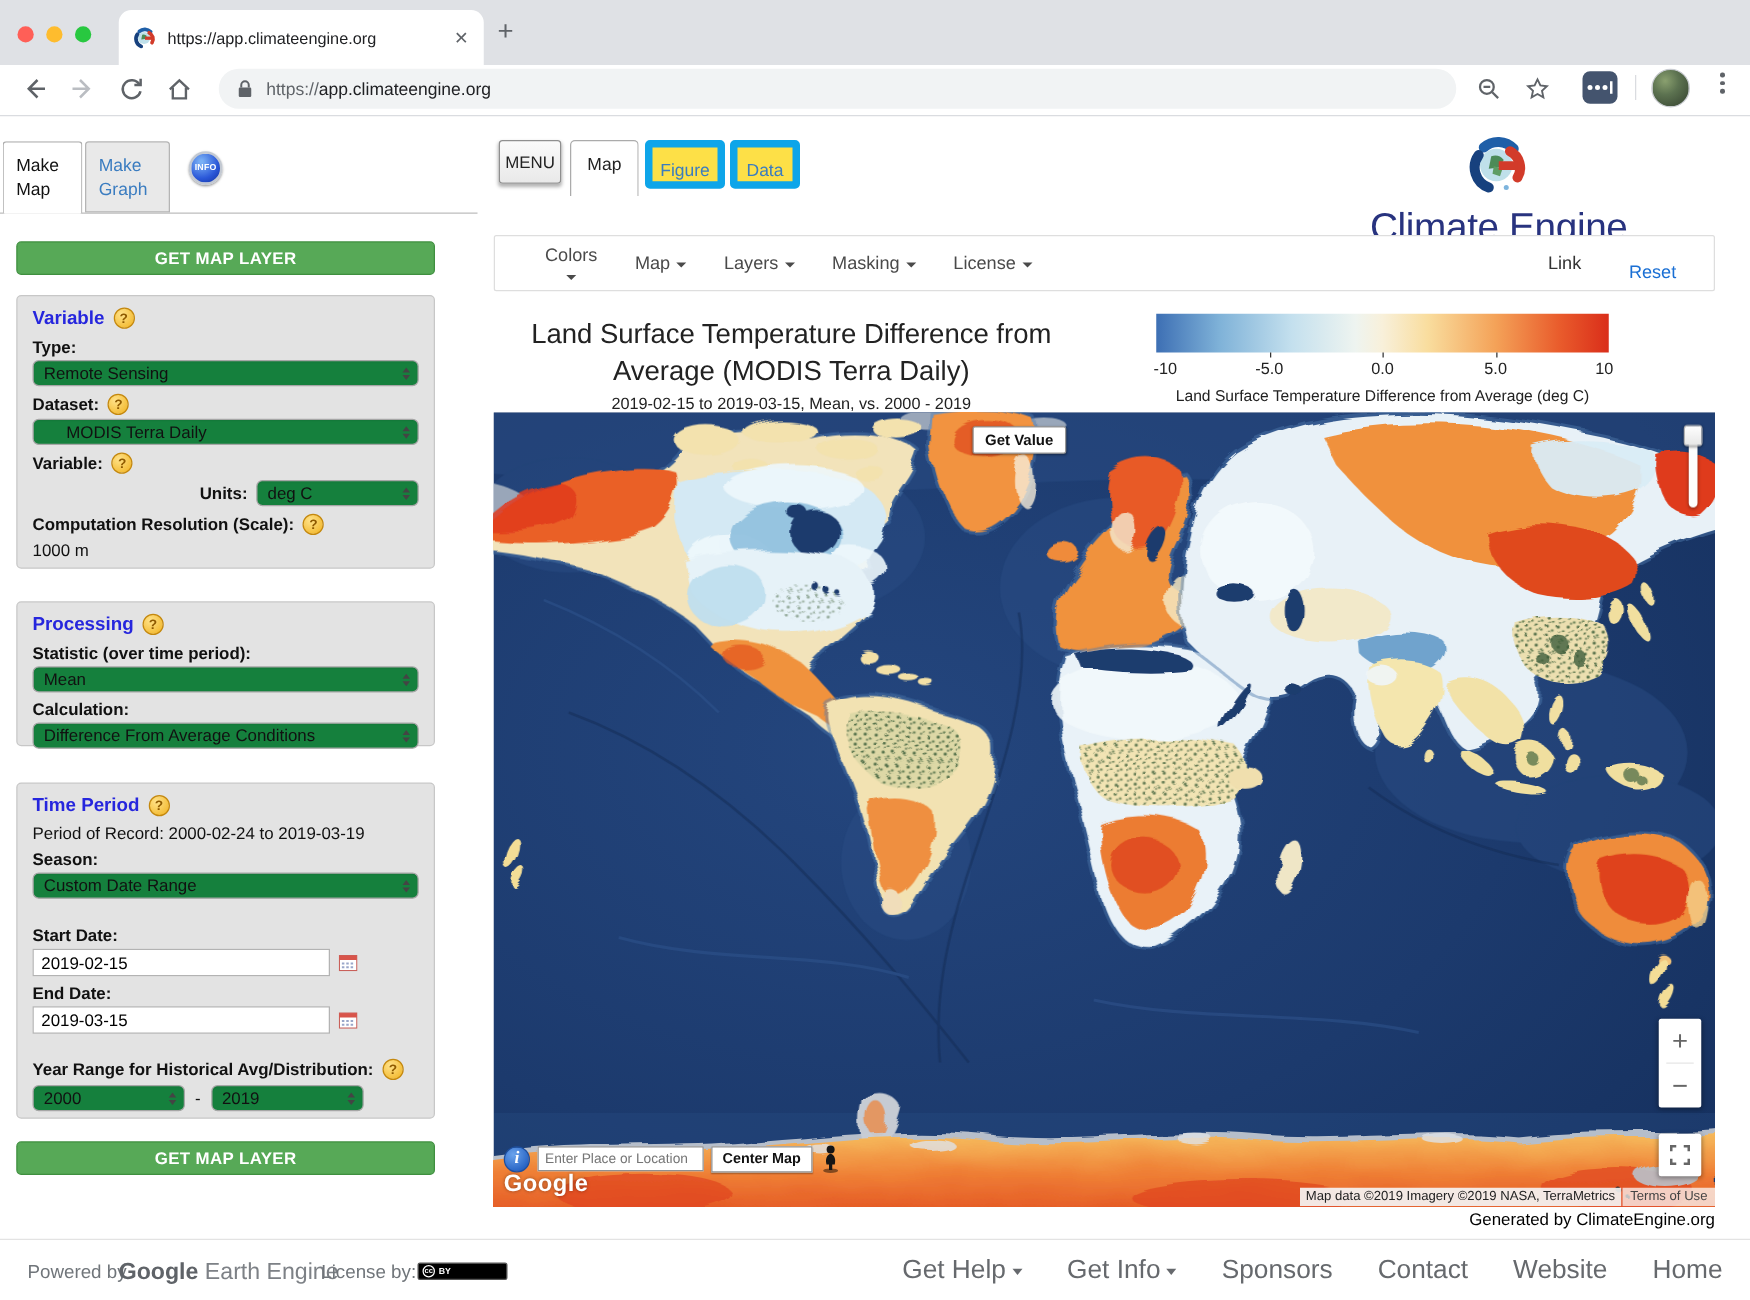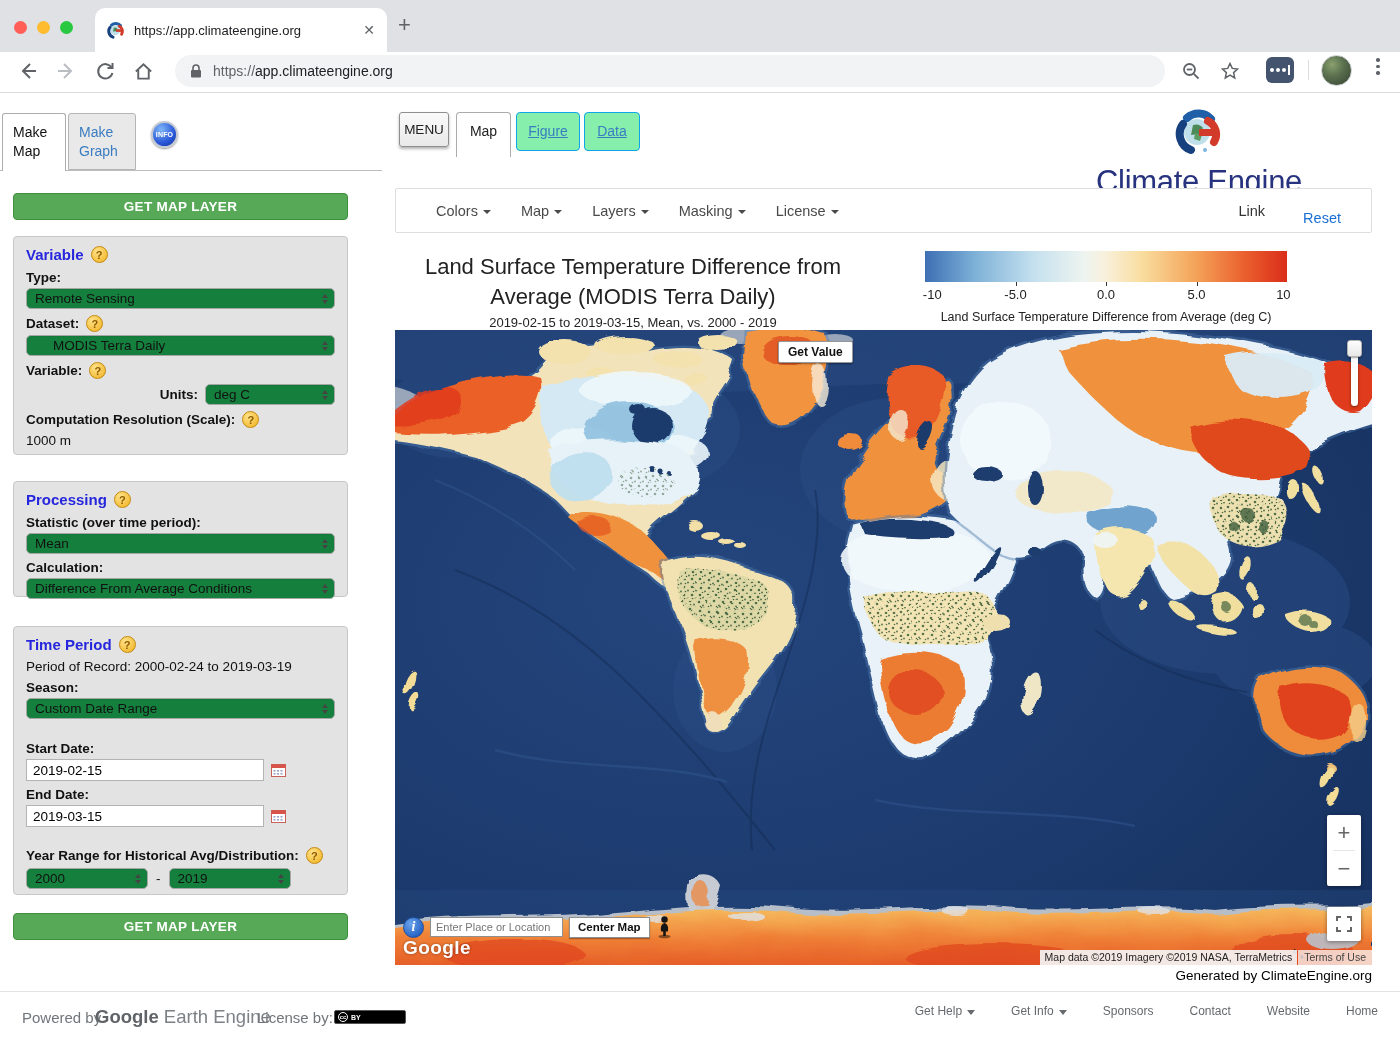--- a/index.html
+++ b/index.html
@@ -45,28 +45,28 @@
   .plain { font-size:13.5px; }
   .date-row { display:flex; align-items:center; gap:7px; }
   .date-input { width:238px; height:22px; border:1px solid #b3b3b3; background:#fff; font-size:13.5px; padding:0 6px; font-family:"Liberation Sans",sans-serif; }
   .units-row { display:flex; justify-content:flex-end; align-items:center; gap:7px; margin-top:5px; }
   .year-row { display:flex; align-items:center; gap:8px; margin-top:4px; }
 
   
   .menu-btn { position:absolute; left:399px; top:112px; width:50px; height:35px; background:linear-gradient(#fafafa,#e9e9e9); border:1px solid #8f8f8f; border-radius:3px; box-shadow:0 2px 3px rgba(0,0,0,.3); font-size:13.5px; color:#222; display:flex; align-items:center; justify-content:center; }
   .mtab { position:absolute; top:112px; font-size:14px; display:flex; align-items:flex-start; justify-content:center; padding-top:10px; }
   .mtab.active { left:456px; width:55px; height:45px; background:#fff; border:1px solid #ababab; border-bottom:none; color:#222; border-radius:4px 4px 0 0; z-index:2; }
-  .mtab.idle { height:39px; background:#86efac; border:1px solid #0ea5e9; color:#3a7cc0; border-radius:4px;text-decoration:underline; }
+  .mtab.idle { height:39px; background:#fde047; border:6px solid #0ea5e9; color:#3a7cc0; border-radius:4px; }
   .brand { position:absolute; left:1096px; top:107px; display:flex; align-items:center; gap:9px;flex-direction:column; }
   .brand-text { font-size:31px; color:#28337f; letter-spacing:-.3px; }
 
   
   .map-toolbar { position:absolute; left:395px; top:188px; width:977px; height:45px; background:#fff; border:1px solid #dedede; border-radius:2px; display:flex; align-items:center; }
   .mt-item { font-size:14.5px; color:#4a4a4a; margin-left:30px; display:inline-flex; align-items:center; gap:5px; }
-  .mt-item:first-child { margin-left:40px; }
+  .mt-item:first-child { margin-left:40px;flex-direction:column; }
   .caret { width:0; height:0; border-left:4px solid transparent; border-right:4px solid transparent; border-top:4.5px solid #4a4a4a; margin-top:2px; }
   .mt-link { position:absolute; right:106px; font-size:14.5px; color:#333; }
   .mt-reset { position:absolute; right:30px; font-size:14.5px; color:#1a6fd4;margin-top:15px; }
 
   
   .map-title { position:absolute; left:400px; top:252px; width:466px; text-align:center; color:#222; }
   .map-title .t { font-size:22px; line-height:30px; font-weight:400; }
   .map-title .s { font-size:13px; margin-top:3px; color:#222; }
   .legend { position:absolute; left:925px; top:251px; width:362px; }
   .cbar { width:362px; height:31px; background:linear-gradient(90deg,#3d6fb4 0%,#7fb2d8 14%,#c4e0ee 30%,#eef4f0 44%,#f8f0da 50%,#f9dd9e 60%,#f4a258 75%,#e95c2c 89%,#da2e1a 100%); position:relative; }
@@ -99,21 +99,21 @@
   
   .footer { position:absolute; left:0; top:991px; width:1400px; height:49px; background:#fff; border-top:1px solid #e3e3e3; }
   .powered { position:absolute; left:22px; top:17px; font-size:15px; color:#70757a; }
   .gee { position:absolute; left:95px; top:14px; font-size:18.5px; }
   .gee .g1 { color:#5f6368; font-weight:bold; }
   .gee .g2 { color:#7d8186; }
   .licby { position:absolute; left:257px; top:17px; font-size:15px; color:#70757a; }
   .ccbadge { position:absolute; left:334px; top:18px; width:72px; height:14px; background:#000; border:1px solid #555; border-radius:2px; display:flex; align-items:center; gap:3px; padding:0 3px; }
   .ccbadge .cc { width:10px; height:10px; border:1px solid #fff; border-radius:50%; color:#fff; font-size:6px; font-weight:bold; display:flex; align-items:center; justify-content:center; }
   .ccbadge .by { color:#fff; font-size:7px; font-weight:bold; }
-  .flinks { position:absolute; right:22px; top:12px; display:flex; gap:36px; font-size:12px; color:#66696d; align-items:center; }
+  .flinks { position:absolute; right:22px; top:12px; display:flex; gap:36px; font-size:21px; color:#66696d; align-items:center; }
   .flinks .fl { display:inline-flex; align-items:center; gap:5px; }
   .fcaret { width:0; height:0; border-left:4px solid transparent; border-right:4px solid transparent; border-top:5px solid #66696d; margin-top:2px; }
 </style>
 </head>
 <body>
 
 <div class="tabstrip">
   <span class="tl" style="left:14px;background:#ff5f57;"></span>
   <span class="tl" style="left:37px;background:#febc2e;"></span>
   <span class="tl" style="left:60px;background:#28c840;"></span>

